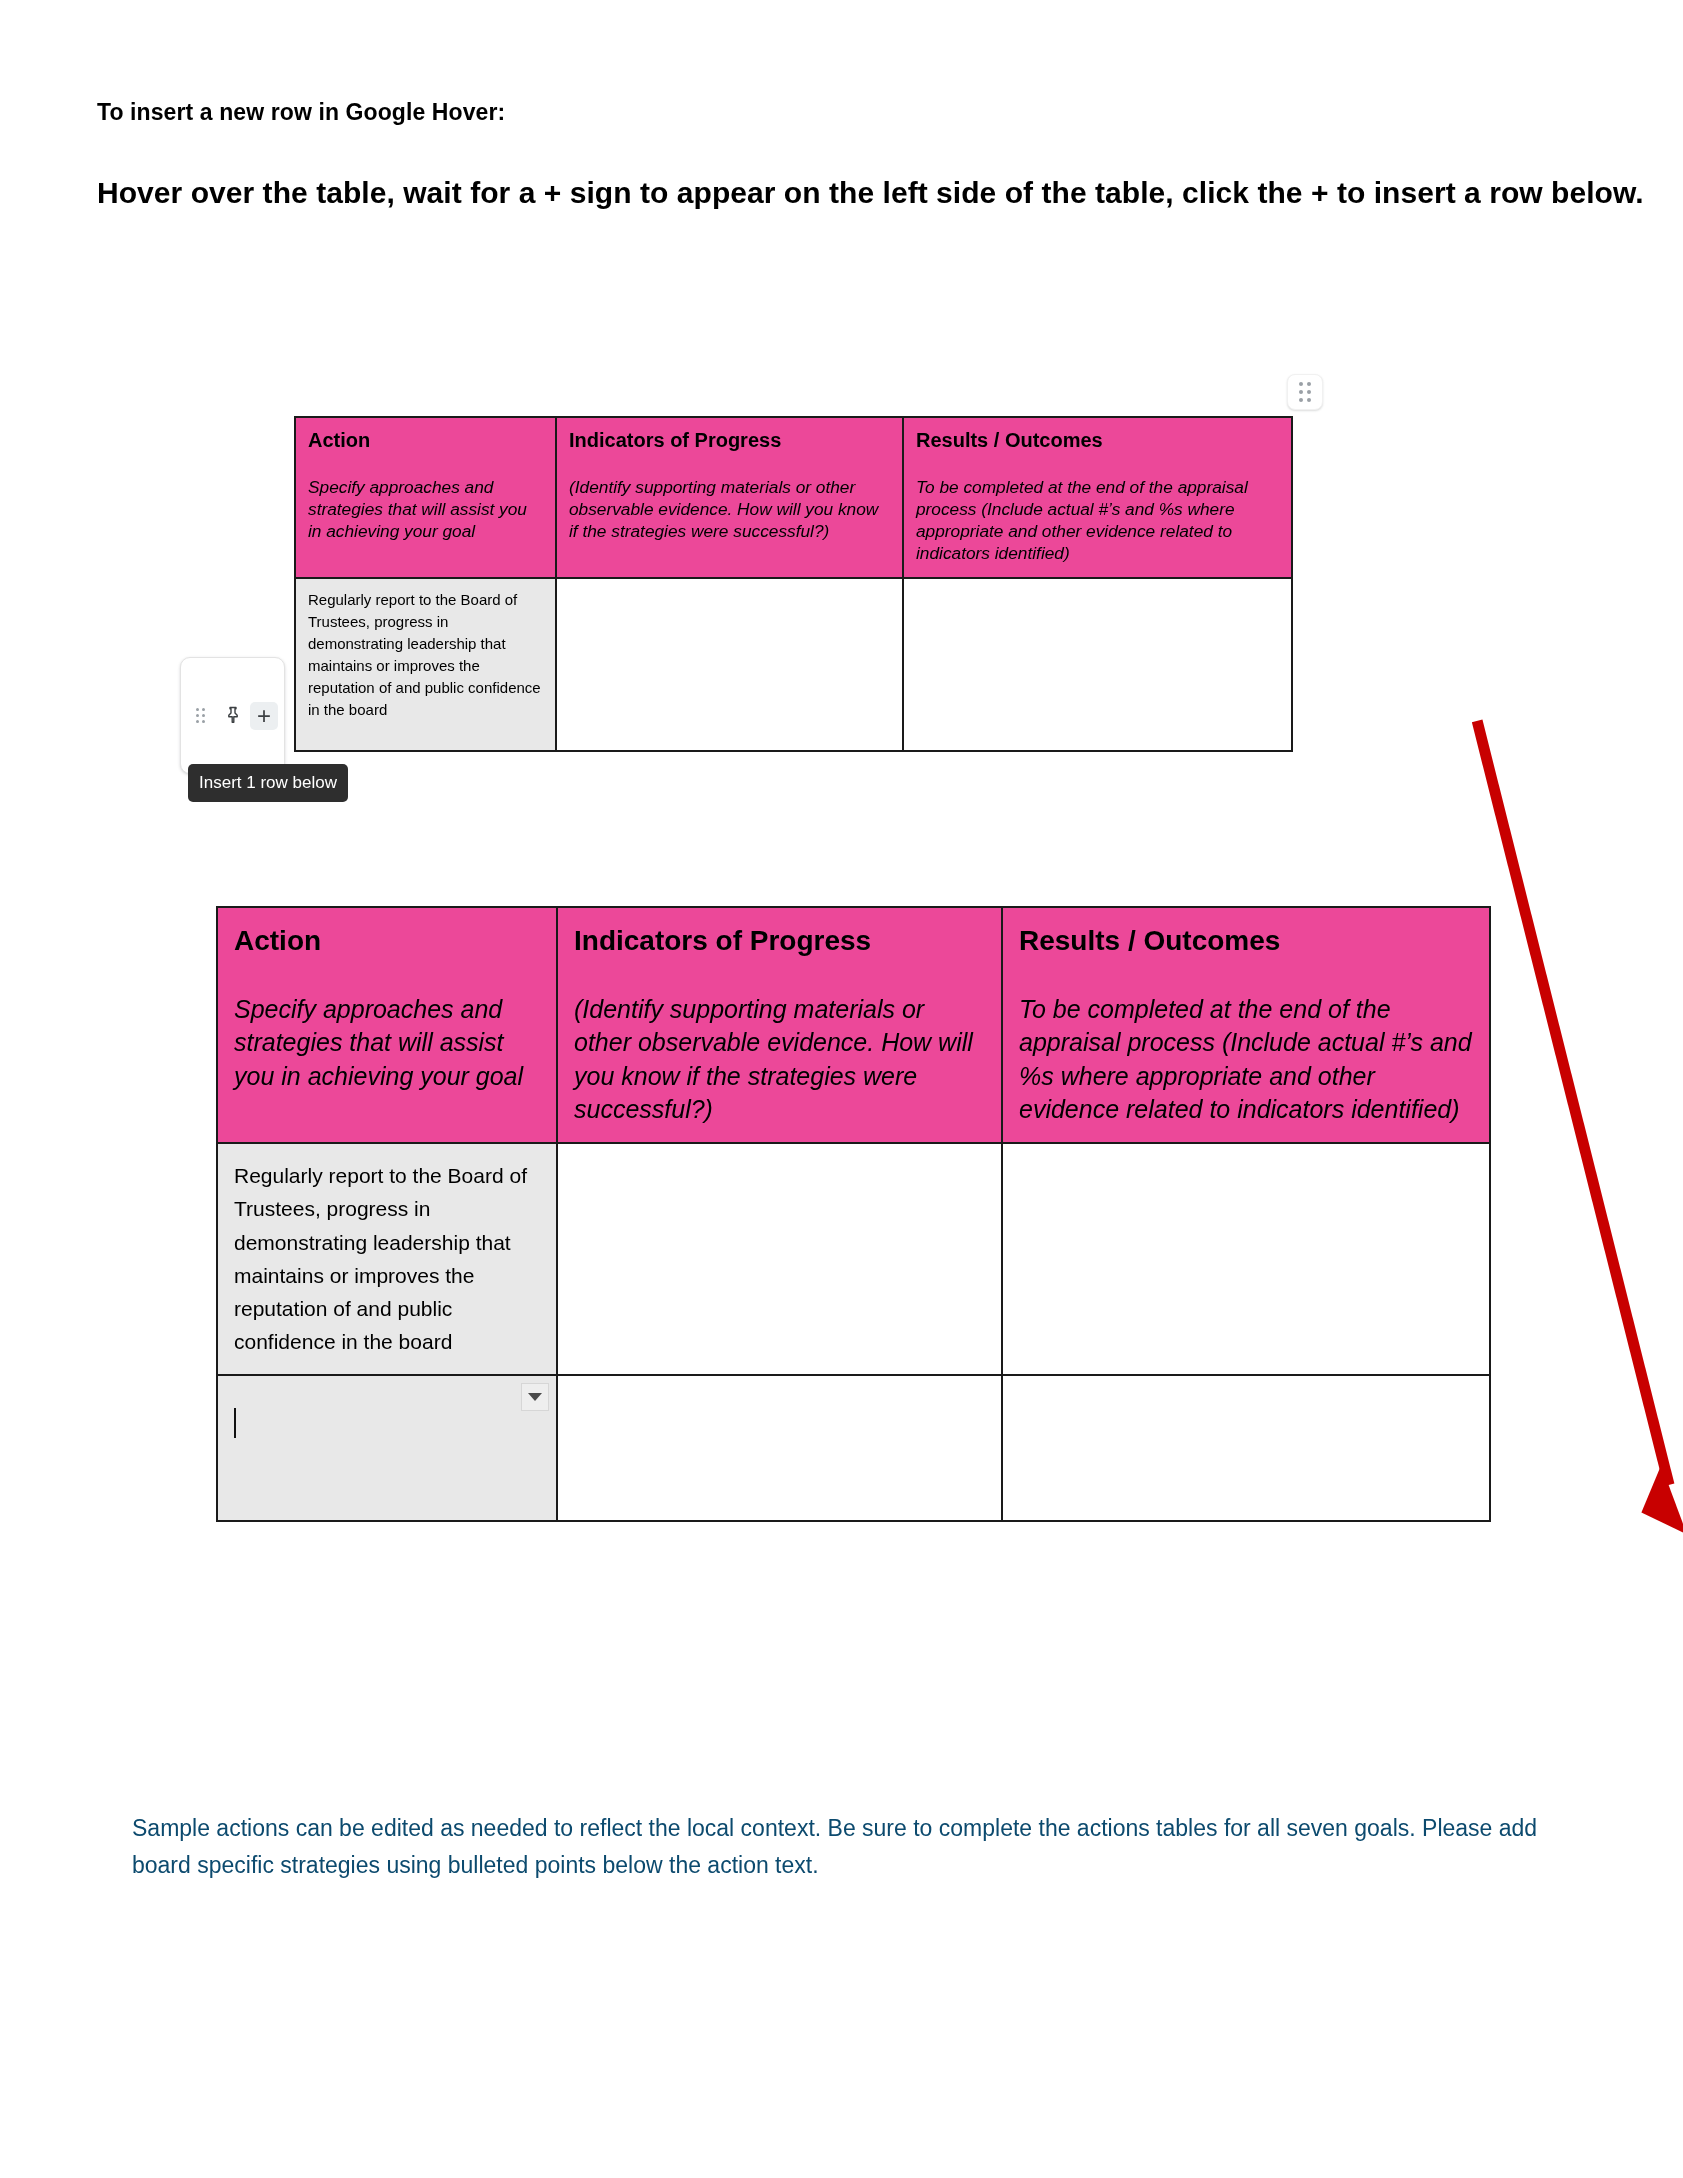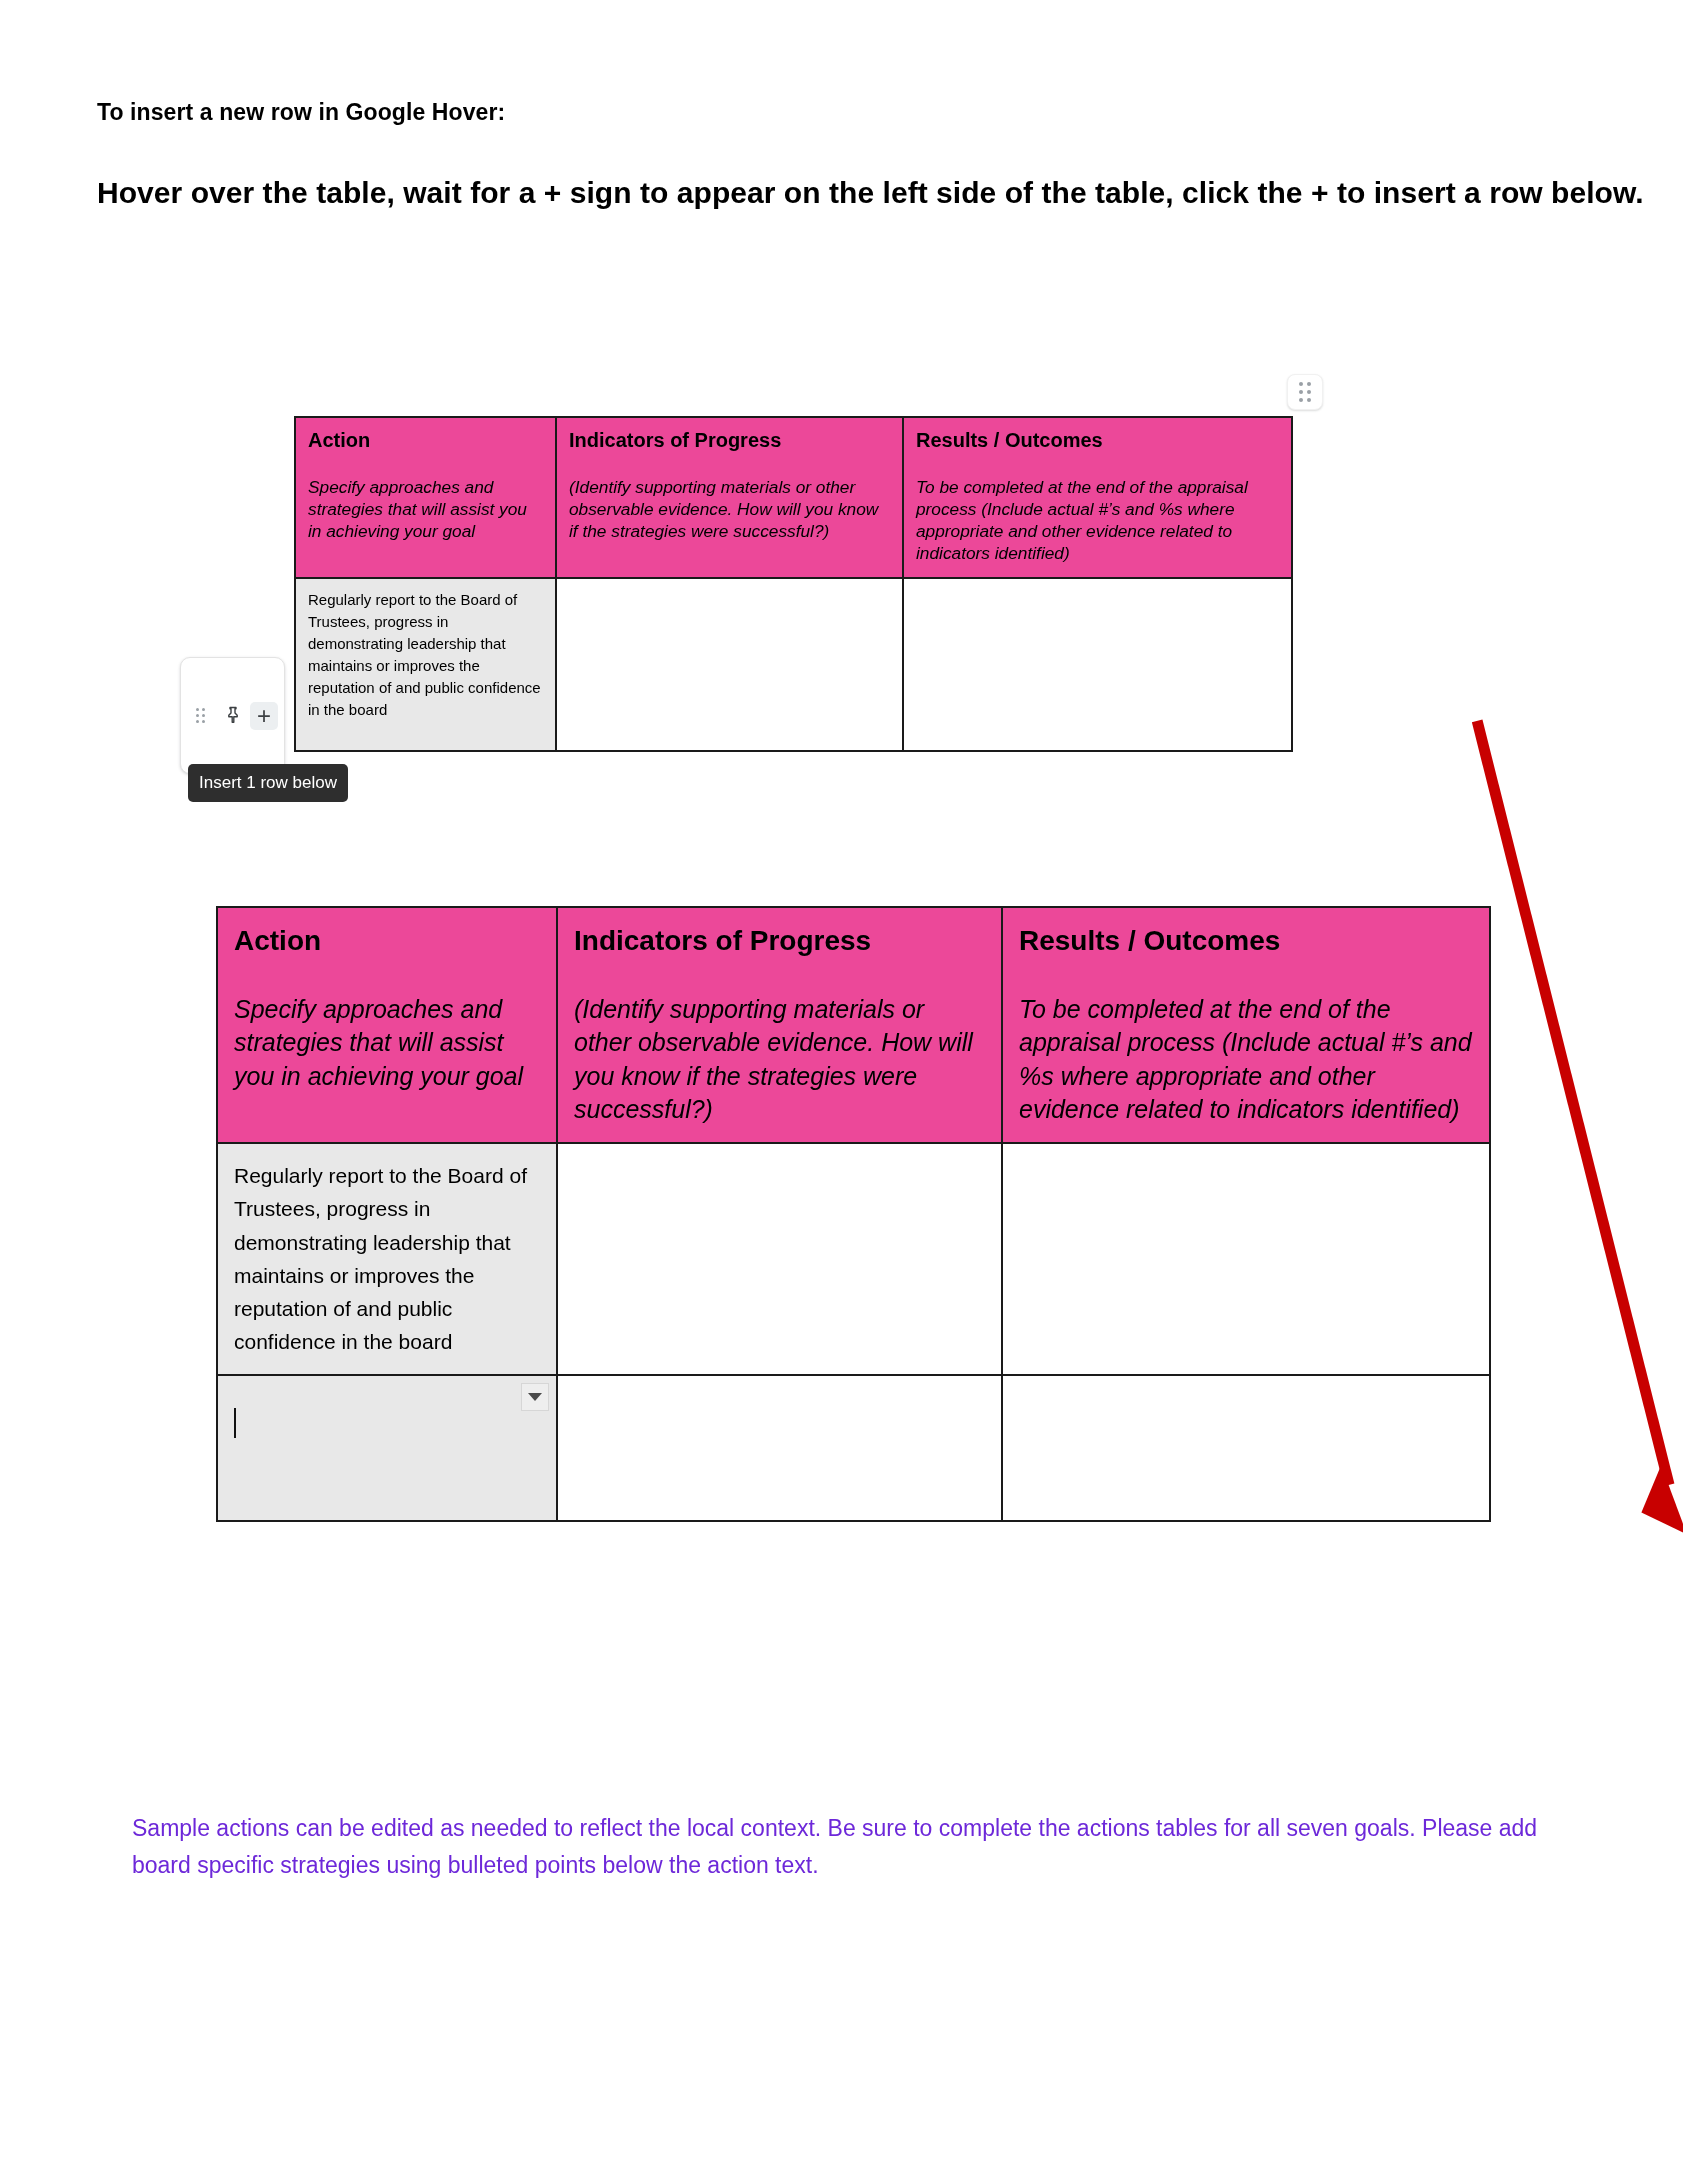--- a/index.html
+++ b/index.html
@@ -245,21 +245,21 @@
   }
 
   
   #red-note {
     position: absolute;
     left: 132px;
     top: 1810px;
     width: 1445px;
     font-size: 23px;
     line-height: 1.6;
-    color: #6d28d9;
+    color: #0c4a6e;
   }
 </style>
 </head>
 <body>
 
 <div class="instr-heading">To insert a new row in Google Hover:</div>
 
 <div class="instr-body">Hover over the table, wait for a + sign to appear on the left side of the table, click the + to insert a row below.</div>
 
 <div id="table-options-btn">

